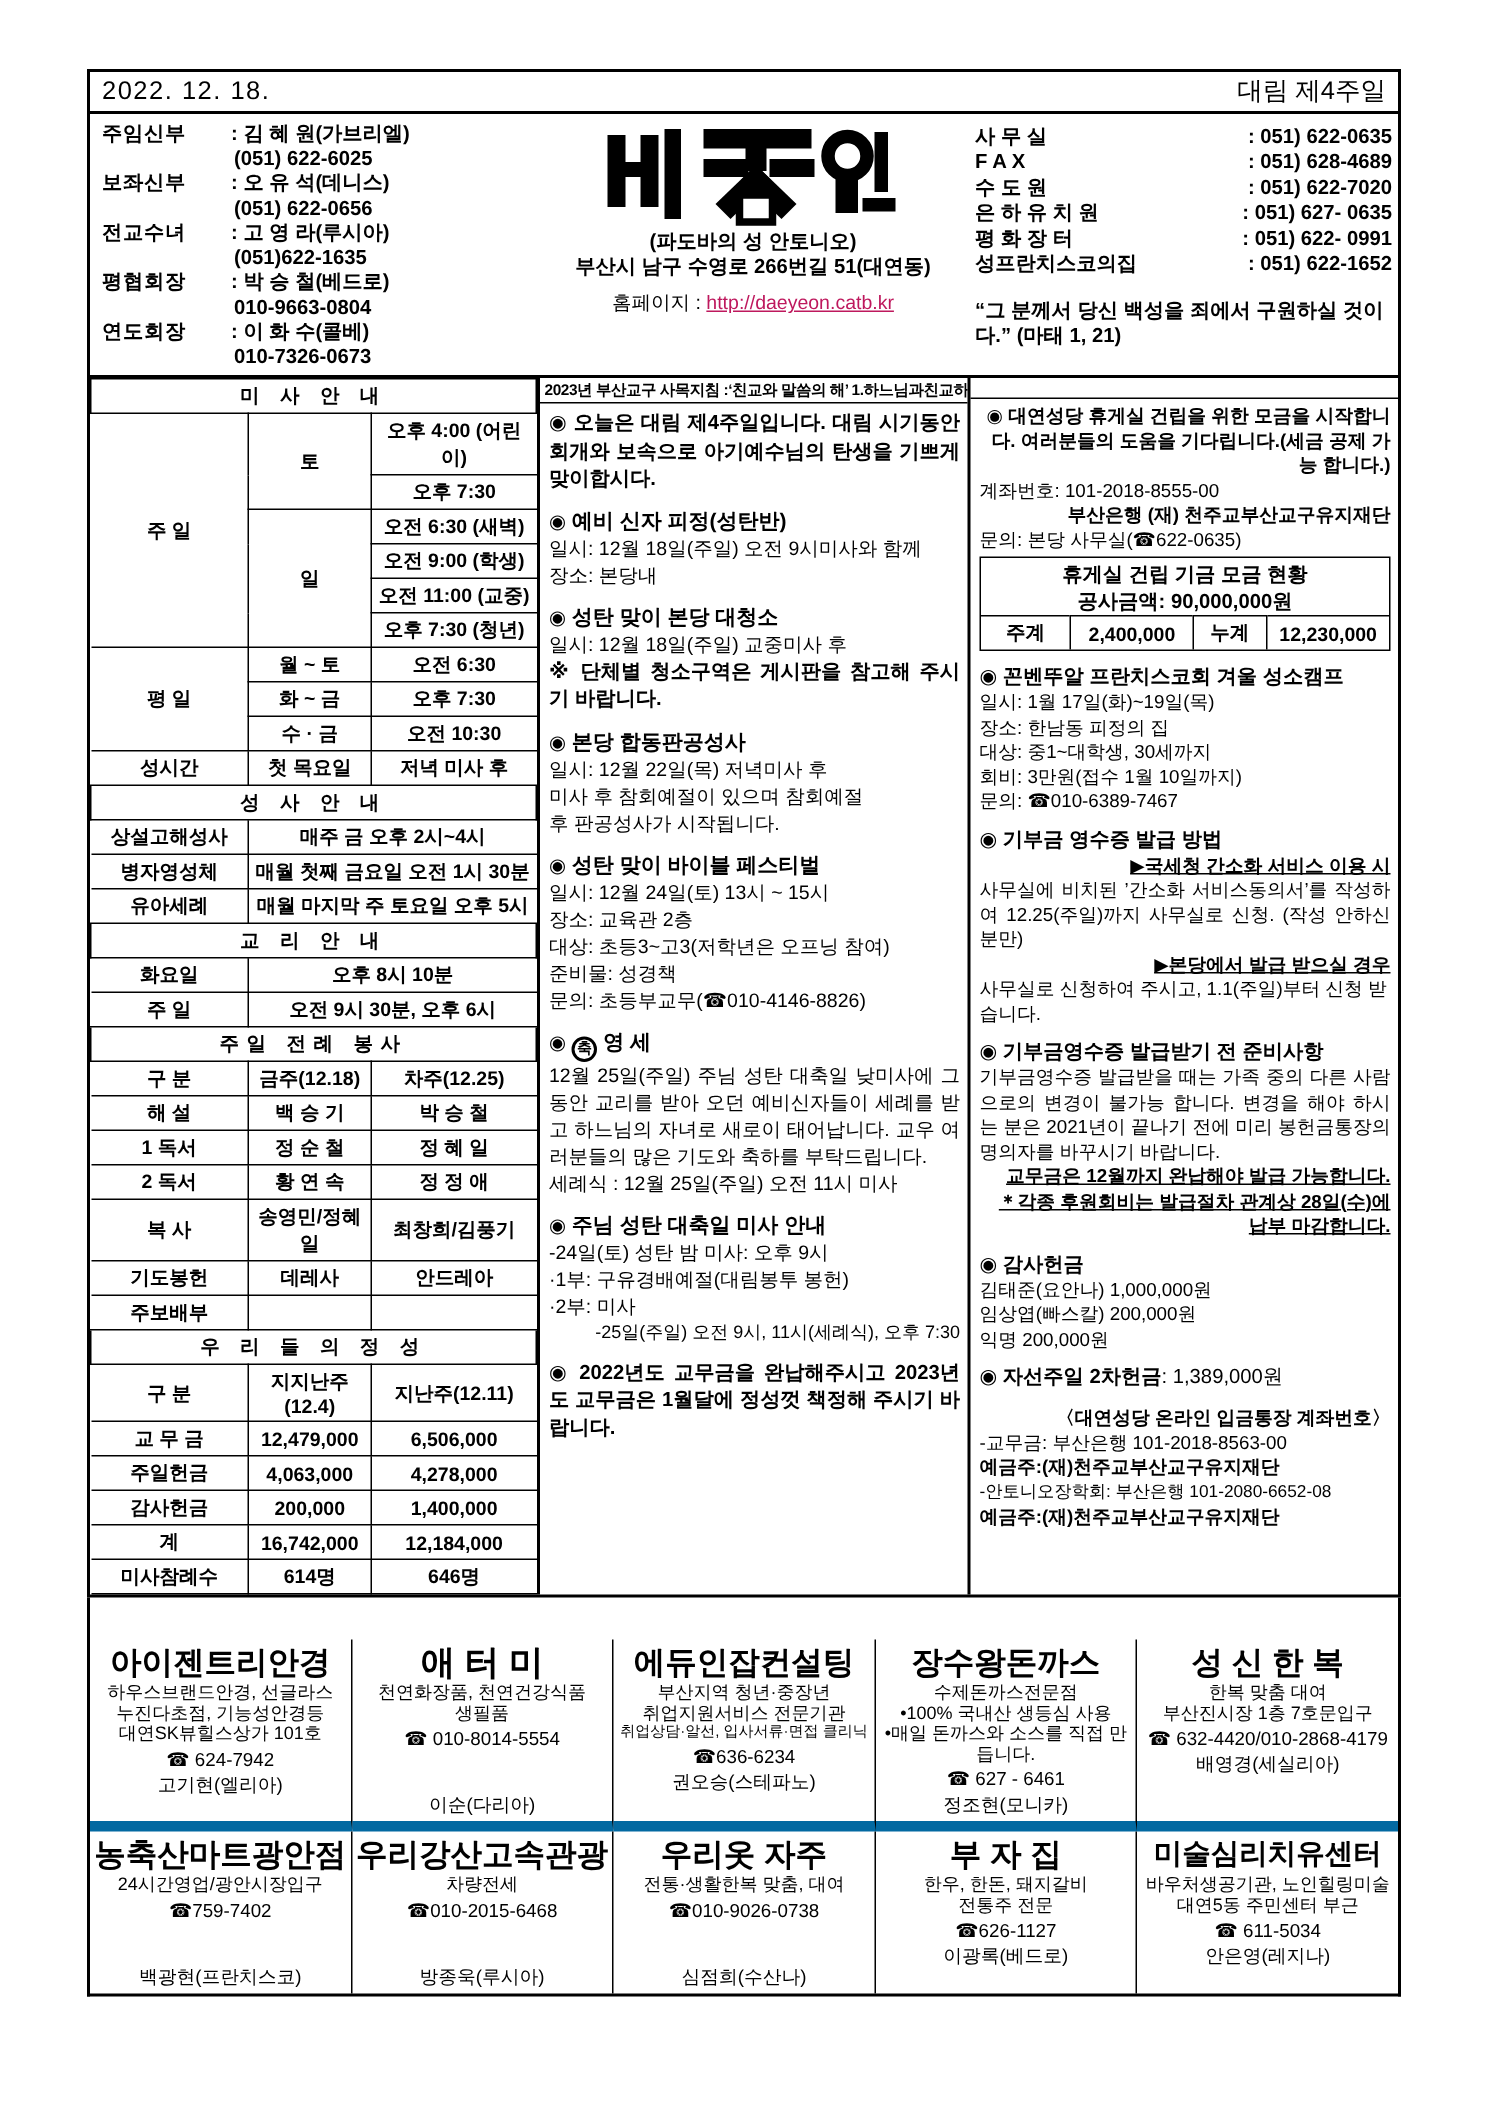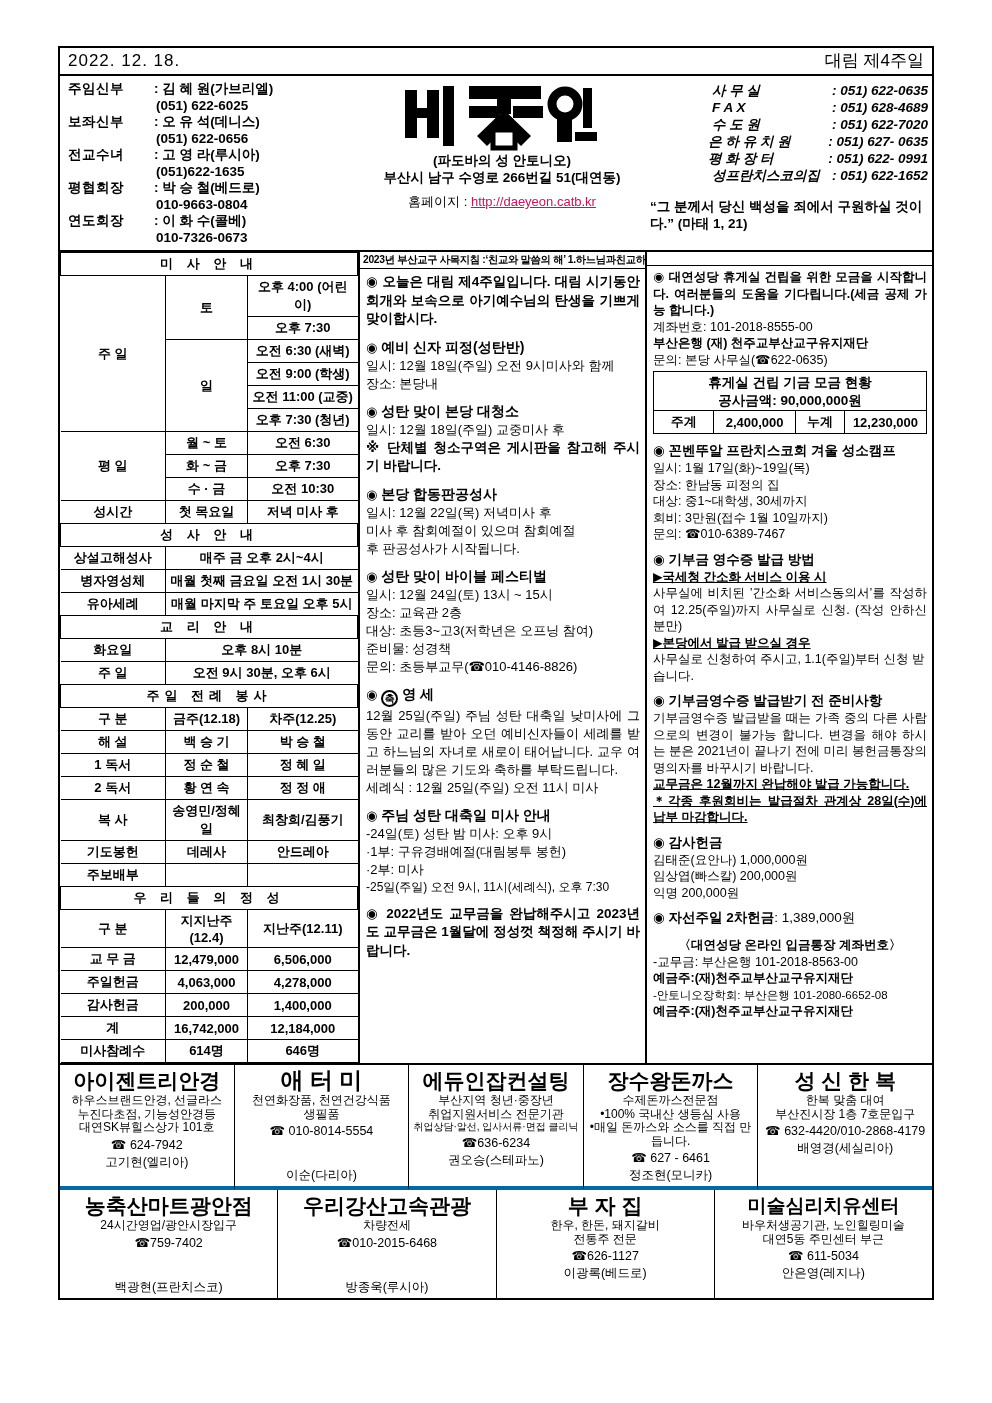--- a/index.html
+++ b/index.html
@@ -30,21 +30,21 @@
   .ln .val { }
   .sub { font-size:13.5px; line-height:16.5px; font-weight:bold; text-align:left; padding-left:88px;}
 
   .logo { height:72px; display:flex; align-items:center; justify-content:center; gap:2px; margin-bottom:1px;}
   .logo svg { display:block; }
   .centline1 { font-size:13.5px; font-weight:bold; line-height:16px;}
   .centline2 { font-size:13.5px; font-weight:bold; line-height:17px;}
   .centline3 { font-size:13px; line-height:20px; margin-top:6px;}
   .centline3 a { color:#be185d; text-decoration:underline; }
 
-  .rln { display:flex; font-size:13.5px; line-height:17px; font-weight:bold; white-space:nowrap; justify-content:flex-end;font-style:italic;}
+  .rln { display:flex; font-size:13.5px; line-height:17px; font-weight:bold; white-space:nowrap; justify-content:space-between;}
   .rln .rlbl { width:120px; display:flex; justify-content:space-between;}
   .rln .rlbl.tight { letter-spacing:0px; }
   .rln .rval { }
   .quote { font-size:13.5px; font-weight:bold; line-height:17px; margin-top:14px;}
 
   
   .cols { display:flex;border-radius:23px; }
   .col-left { width:300px; border-right:2px solid #000; }
   .col-mid  { width:287px; border-right:2px solid #000; }
   .col-right{ width:285px; }
@@ -62,39 +62,39 @@
   .noR { border-right:0 !important; }
 
   
   .mbody { padding:4px 5px 4px 6px; }
   .item { margin-bottom:9px; }
   .ttl { font-size:14px; font-weight:bold; line-height:19px; }
   .ttl .bul { font-size:13px; }
   .txt { font-size:13px; line-height:18px; }
   .txtb { font-size:13.5px; line-height:18.5px; font-weight:bold; }
   .just { text-align:justify; text-justify:inter-character; }
-  .sm { font-size:12px; line-height:17px;}
+  .sm { font-size:12px; line-height:17px;text-align:right;}
 
   
   .rbody { padding:3px 5px 3px 6px; }
   .rtxt { font-size:12.5px; line-height:16.5px; }
-  .rtxtb{ font-size:12.5px; line-height:16.5px; font-weight:bold;}
+  .rtxtb{ font-size:12.5px; line-height:16.5px; font-weight:bold;text-align:right;}
   .rttl { font-size:13.5px; font-weight:bold; line-height:18px;}
   .ul { text-decoration:underline; }
   .fundbox { border:1px solid #000; margin:3px 0 8px 0; }
   .fundbox .fhd { text-align:center; font-weight:bold; font-size:13.5px; line-height:17px; padding:2px 0 1px 0;}
   .fundbox table { width:100%; border-collapse:collapse; border-top:1px solid #000;}
   .fundbox table td { border-right:1px solid #000; font-size:13px; font-weight:bold; text-align:center; padding:2px 1px;}
   .fundbox table td:last-child{ border-right:0; }
   .acctbox { margin-top:10px; text-align:center; }
 
   
   .ads { border:2px solid #000; border-top:0; width:876px; }
   .adrow { display:flex; }
-  .adrow:first-child .adcell { border-bottom:4px solid #0369a1; }
+  .adrow:first-child .adcell { border-bottom:7px solid #0369a1;margin-top:28px; }
   .adcell { flex:1 1 0; border-right:1px solid #000; padding:2px 2px 3px 2px; text-align:center;
             min-height:108px; display:flex; flex-direction:column; justify-content:flex-start; }
   .adcell:last-child { border-right:0; }
   .adname { font-size:23px; font-weight:bold; letter-spacing:0px; line-height:27px; white-space:nowrap;}
   .adname.sm2 { font-size:21px; }
   .adname.sm3 { font-size:19px; }
   .addesc { font-size:12px; line-height:13.5px; }
   .addesc.xs { font-size:10px; line-height:12px; }
   .adtel { font-size:12.5px; line-height:17px; margin-top:2px;}
   .adper { font-size:12.5px; line-height:16px; }
@@ -553,20 +553,27 @@
         <div class="adper">백광현(프란치스코)</div>
       </div>
       <div class="adcell">
         <div class="adname sm2">우리강산고속관광</div>
         <div class="addesc">차량전세</div>
         <div class="adtel">☎010-2015-6468</div>
         <div class="spacer"></div>
         <div class="adper">방종욱(루시아)</div>
       </div>
       <div class="adcell">
+        <div class="adname sm2">우리옷 자주</div>
+        <div class="addesc">전통·생활한복 맞춤, 대여</div>
+        <div class="adtel">☎010-9026-0738</div>
+        <div class="spacer"></div>
+        <div class="adper">심점희(수산나)</div>
+      </div>
+      <div class="adcell">
         <div class="adname sm2">부 자 집</div>
         <div class="addesc">한우, 한돈, 돼지갈비</div>
         <div class="addesc">전통주 전문</div>
         <div class="adtel">☎626-1127</div>
         <div class="adper">이광록(베드로)</div>
       </div>
       <div class="adcell">
         <div class="adname sm3">미술심리치유센터</div>
         <div class="addesc">바우처생공기관, 노인힐링미술</div>
         <div class="addesc">대연5동 주민센터 부근</div>

